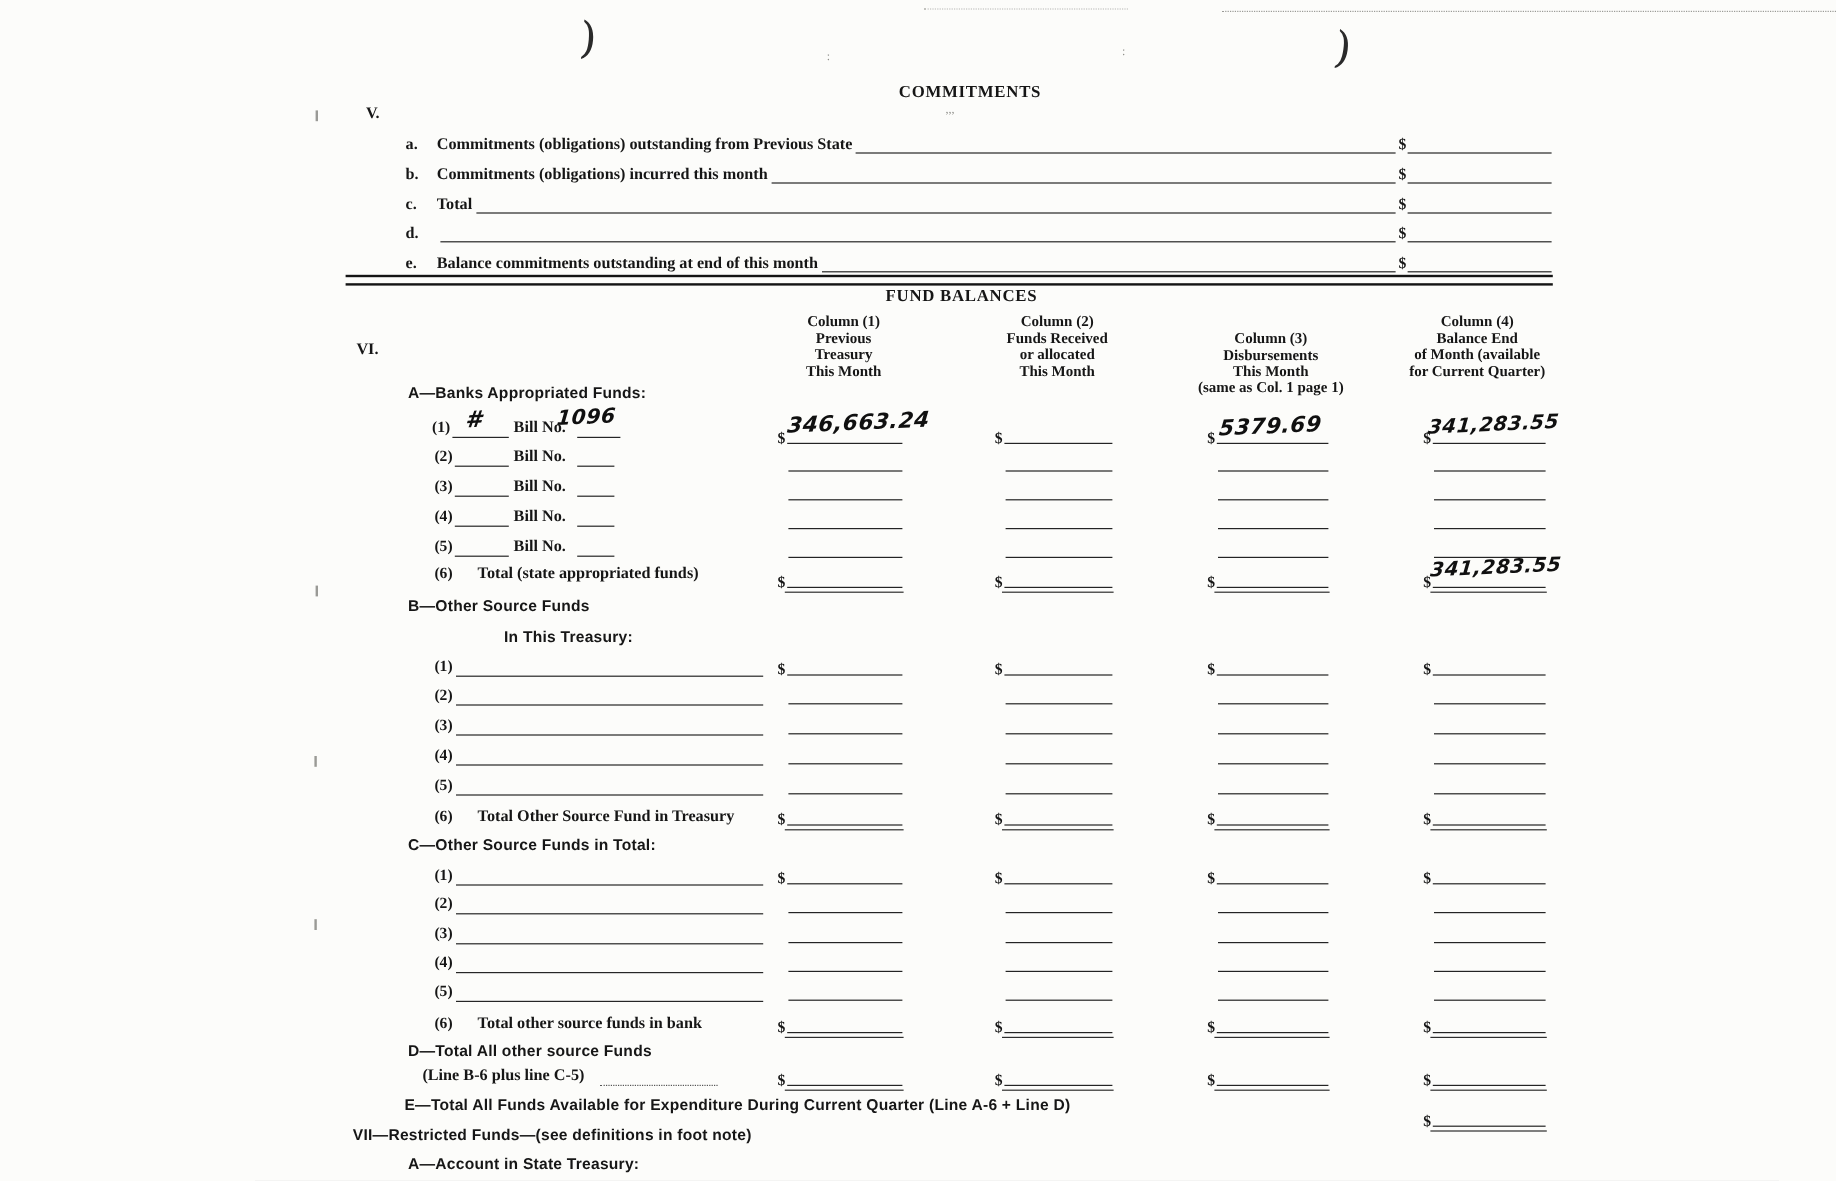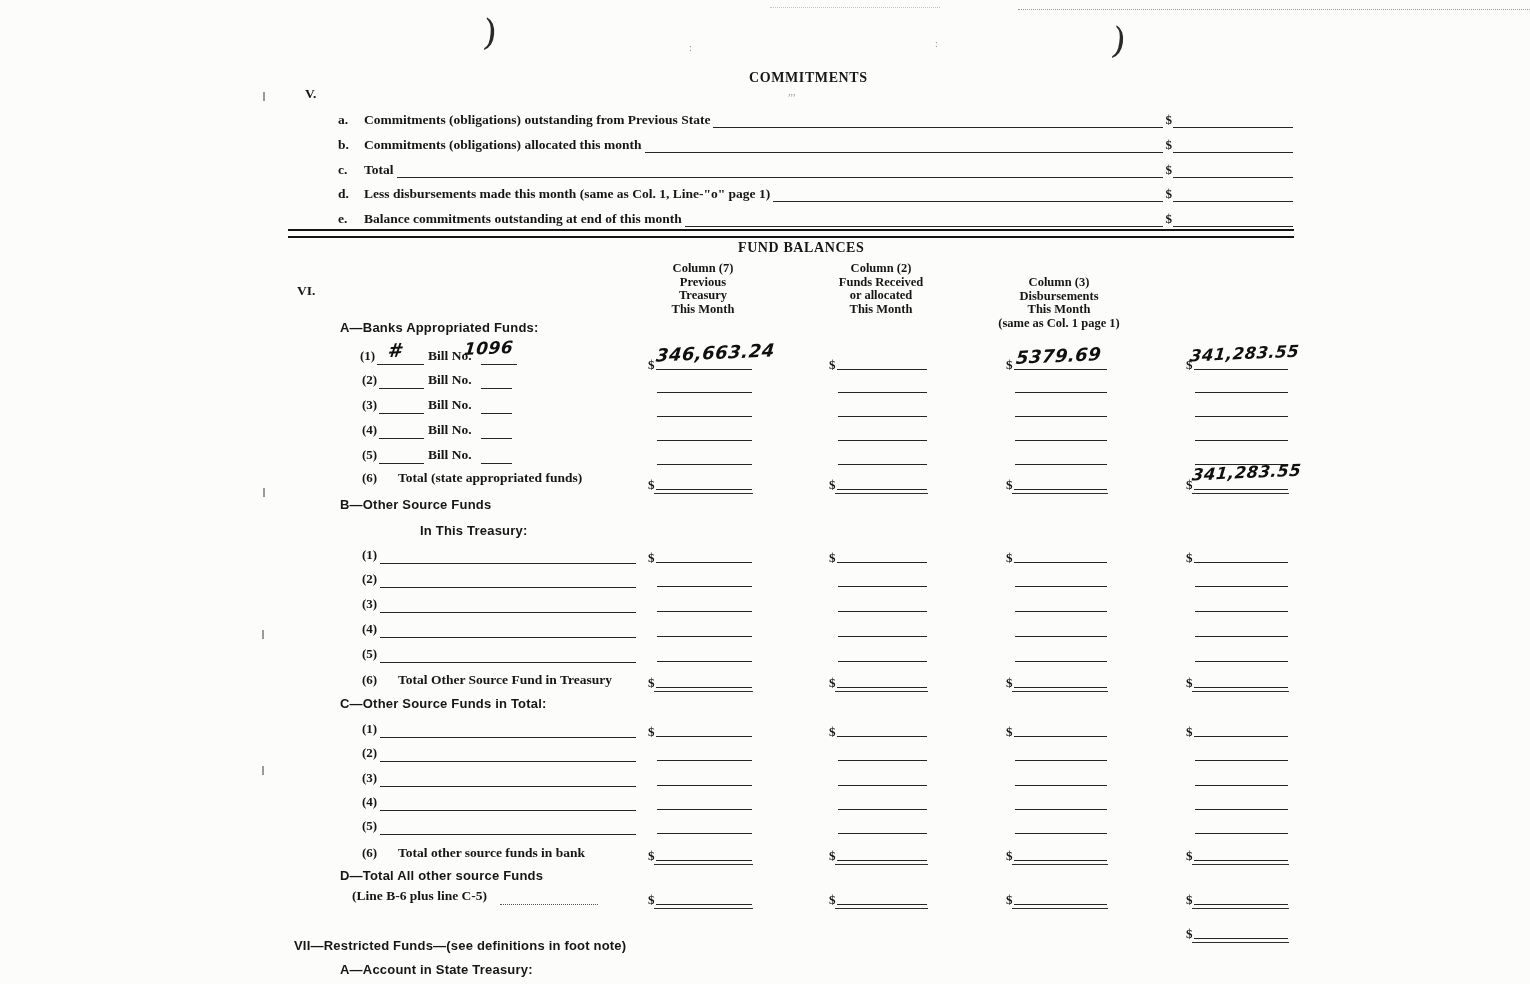--- a/index.html
+++ b/index.html
@@ -75,69 +75,74 @@
 
   <div class="crow" style="top:108px">
     <span class="clet">a.</span>
       <span class="clab">Commitments (obligations) outstanding from Previous State</span>
       <span class="cfill"></span>
       <span class="cdol">$</span>
       <span class="cend"></span>
   </div>
   <div class="crow" style="top:133px">
     <span class="clet">b.</span>
-      <span class="clab">Commitments (obligations) allocated this month</span>
+      <span class="clab">Commitments (obligations) incurred this month</span>
       <span class="cfill"></span>
       <span class="cdol">$</span>
       <span class="cend"></span>
   </div>
   <div class="crow" style="top:158px">
     <span class="clet">c.</span>
       <span class="clab">Total</span>
       <span class="cfill"></span>
       <span class="cdol">$</span>
       <span class="cend"></span>
   </div>
   <div class="crow" style="top:182px">
     <span class="clet">d.</span>
-      <span class="clab">Less disbursements made this month (same as Col. 1, Line-"o" page 1)</span>
       <span class="cfill"></span>
       <span class="cdol">$</span>
       <span class="cend"></span>
   </div>
   <div class="crow" style="top:207px">
     <span class="clet">e.</span>
       <span class="clab">Balance commitments outstanding at end of this month</span>
       <span class="cfill"></span>
       <span class="cdol">$</span>
       <span class="cend"></span>
   </div>
 
   <div class="divider"></div>
 
   <div class="t title" style="left:738px;top:240px">FUND BALANCES</div>
   <div class="t lbl" style="left:297px;top:283px">VI.</div>
 
   <div class="colhead" style="left:613px;top:262px">
-    <div>Column (7)</div>
+    <div>Column (1)</div>
     <div>Previous</div>
     <div>Treasury</div>
     <div>This Month</div>
   </div>
   <div class="colhead" style="left:791px;top:262px">
     <div>Column (2)</div>
     <div>Funds Received</div>
     <div>or allocated</div>
     <div>This Month</div>
   </div>
   <div class="colhead" style="left:969px;top:276px">
     <div>Column (3)</div>
     <div>Disbursements</div>
     <div>This Month</div>
     <div>(same as Col. 1 page 1)</div>
+  </div>
+  <div class="colhead" style="left:1141px;top:262px">
+    <div>Column (4)</div>
+    <div>Balance End</div>
+    <div>of Month (available</div>
+    <div>for Current Quarter)</div>
   </div>
 
   <div class="t heading" style="left:340px;top:320px">A—Banks Appropriated Funds:</div>
 
   <div class="t num" style="left:360px;top:348px">(1)</div>
   <div class="ulne" style="left:377px;top:363px;width:47px"></div>
   <div class="t lbl" style="left:428px;top:348px">Bill No.</div>
   <div class="ulne" style="left:481px;top:363px;width:36px"></div>
   <div class="hw" style="left:388px;top:339px;font-size:19px">#</div>
   <div class="hw" style="left:464px;top:338px;font-size:17px">1096</div>
@@ -464,20 +469,21 @@
     </div>
   <div class="cell c3" style="top:886px">
       <span class="d">$</span>
       <span class="ln dbl"></span>
     </div>
   <div class="cell c4" style="top:886px">
       <span class="d">$</span>
       <span class="ln dbl"></span>
     </div>
 
+  <div class="t heading" style="left:337px;top:913px">E—Total All Funds Available for Expenditure During Current Quarter (Line A-6 + Line D)</div>
   <div class="cell c4" style="top:920px">
       <span class="d">$</span>
       <span class="ln dbl"></span>
     </div>
 
   <div class="t heading" style="left:294px;top:938px">VII—Restricted Funds—(see definitions in foot note)</div>
   <div class="t heading" style="left:340px;top:962px">A—Account in State Treasury:</div>
 
 </div>
 

